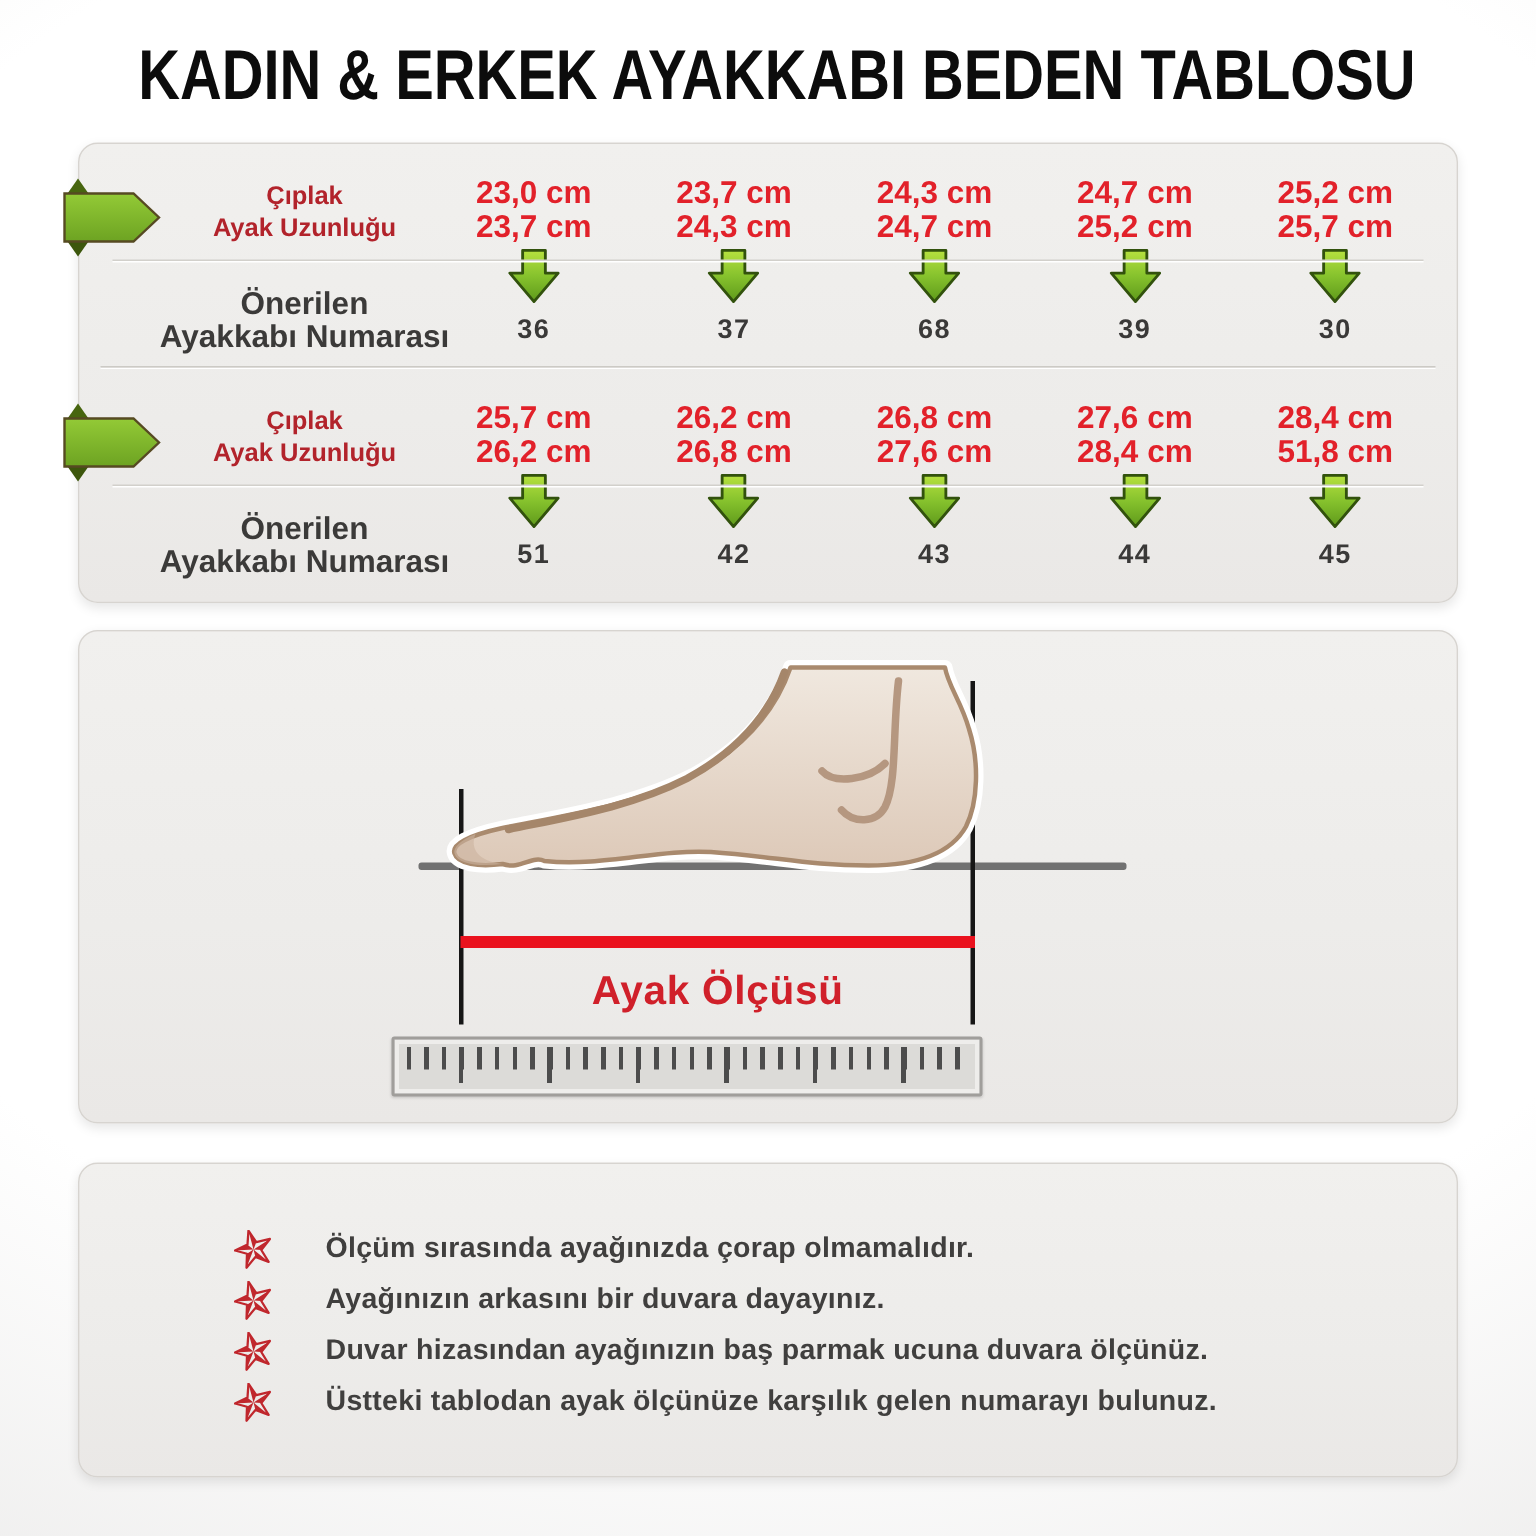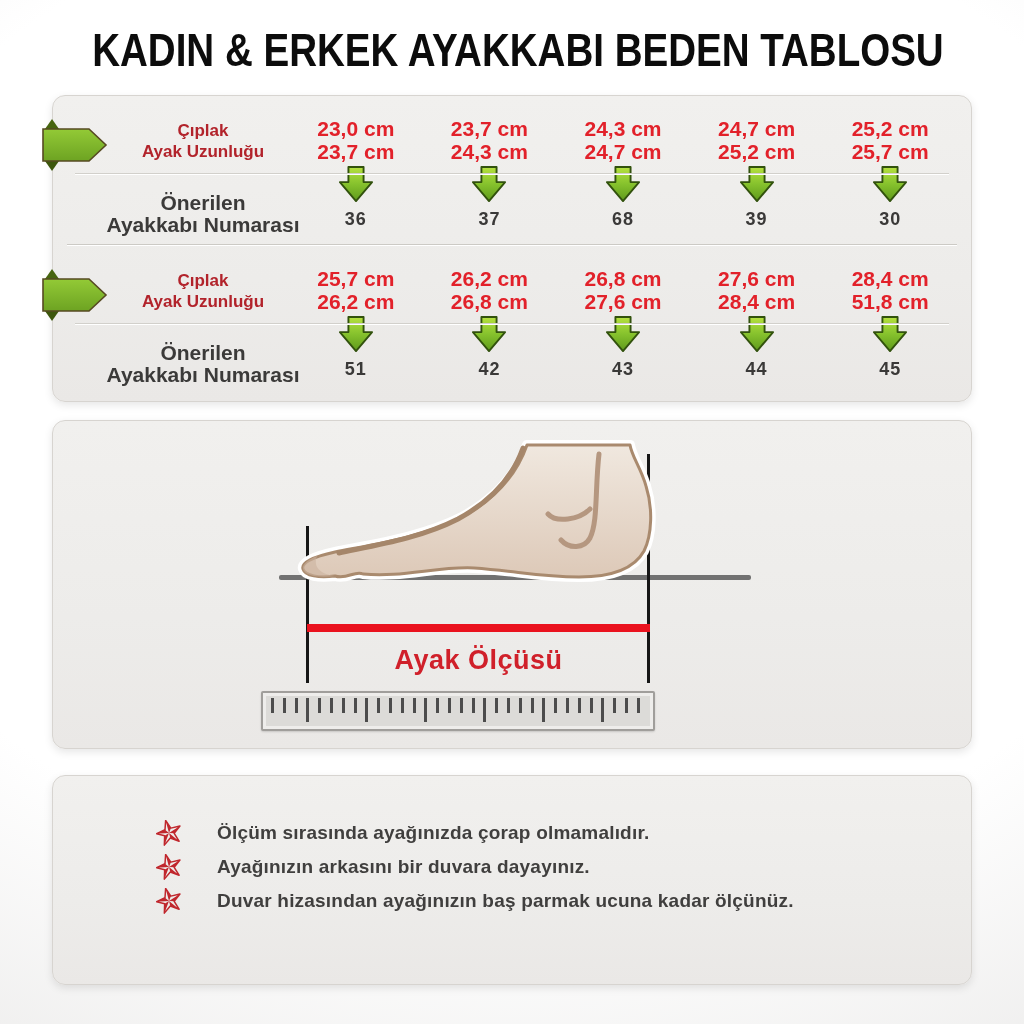--- a/index.html
+++ b/index.html
@@ -284,17 +284,24 @@
         <path d="M8.9,0.4 L13.7,7.5 L22.1,5.5 L16.8,12.3 L21.3,19.6 L13.2,16.6 L7.7,23.2 L8,14.6 L0.6,12.6 L8.3,9 Z" fill="none" stroke="#c0272d" stroke-width="1.4" stroke-linejoin="round"></path>
         <path d="M8.9,0.4 L12,12 L13.7,7.5 Z M22.1,5.5 L12,12 L16.8,12.3 Z M21.3,19.6 L12,12 L13.2,16.6 Z M7.7,23.2 L12,12 L8,14.6 Z M0.6,12.6 L12,12 L8.3,9 Z" fill="#c0272d"></path>
       </svg>
       <div class="note-text">Ayağınızın arkasını bir duvara dayayınız.</div>
     </div>
     <div class="note-row" id="note-2">
       <svg class="star" viewBox="0 0 24 24">
         <path d="M8.9,0.4 L13.7,7.5 L22.1,5.5 L16.8,12.3 L21.3,19.6 L13.2,16.6 L7.7,23.2 L8,14.6 L0.6,12.6 L8.3,9 Z" fill="none" stroke="#c0272d" stroke-width="1.4" stroke-linejoin="round"></path>
         <path d="M8.9,0.4 L12,12 L13.7,7.5 Z M22.1,5.5 L12,12 L16.8,12.3 Z M21.3,19.6 L12,12 L13.2,16.6 Z M7.7,23.2 L12,12 L8,14.6 Z M0.6,12.6 L12,12 L8.3,9 Z" fill="#c0272d"></path>
       </svg>
-      <div class="note-text">Duvar hizasından ayağınızın baş parmak ucuna kadar ölçünüz.</div>
+      <div class="note-text">Duvar hizasından ayağınızın baş parmak ucuna duvara ölçünüz.</div>
+    </div>
+    <div class="note-row" id="note-3">
+      <svg class="star" viewBox="0 0 24 24">
+        <path d="M8.9,0.4 L13.7,7.5 L22.1,5.5 L16.8,12.3 L21.3,19.6 L13.2,16.6 L7.7,23.2 L8,14.6 L0.6,12.6 L8.3,9 Z" fill="none" stroke="#c0272d" stroke-width="1.4" stroke-linejoin="round"></path>
+        <path d="M8.9,0.4 L12,12 L13.7,7.5 Z M22.1,5.5 L12,12 L16.8,12.3 Z M21.3,19.6 L12,12 L13.2,16.6 Z M7.7,23.2 L12,12 L8,14.6 Z M0.6,12.6 L12,12 L8.3,9 Z" fill="#c0272d"></path>
+      </svg>
+      <div class="note-text">Üstteki tablodan ayak ölçünüze karşılık gelen numarayı bulunuz.</div>
     </div>
   </div>
 
 </div>
 
 </body></html>

